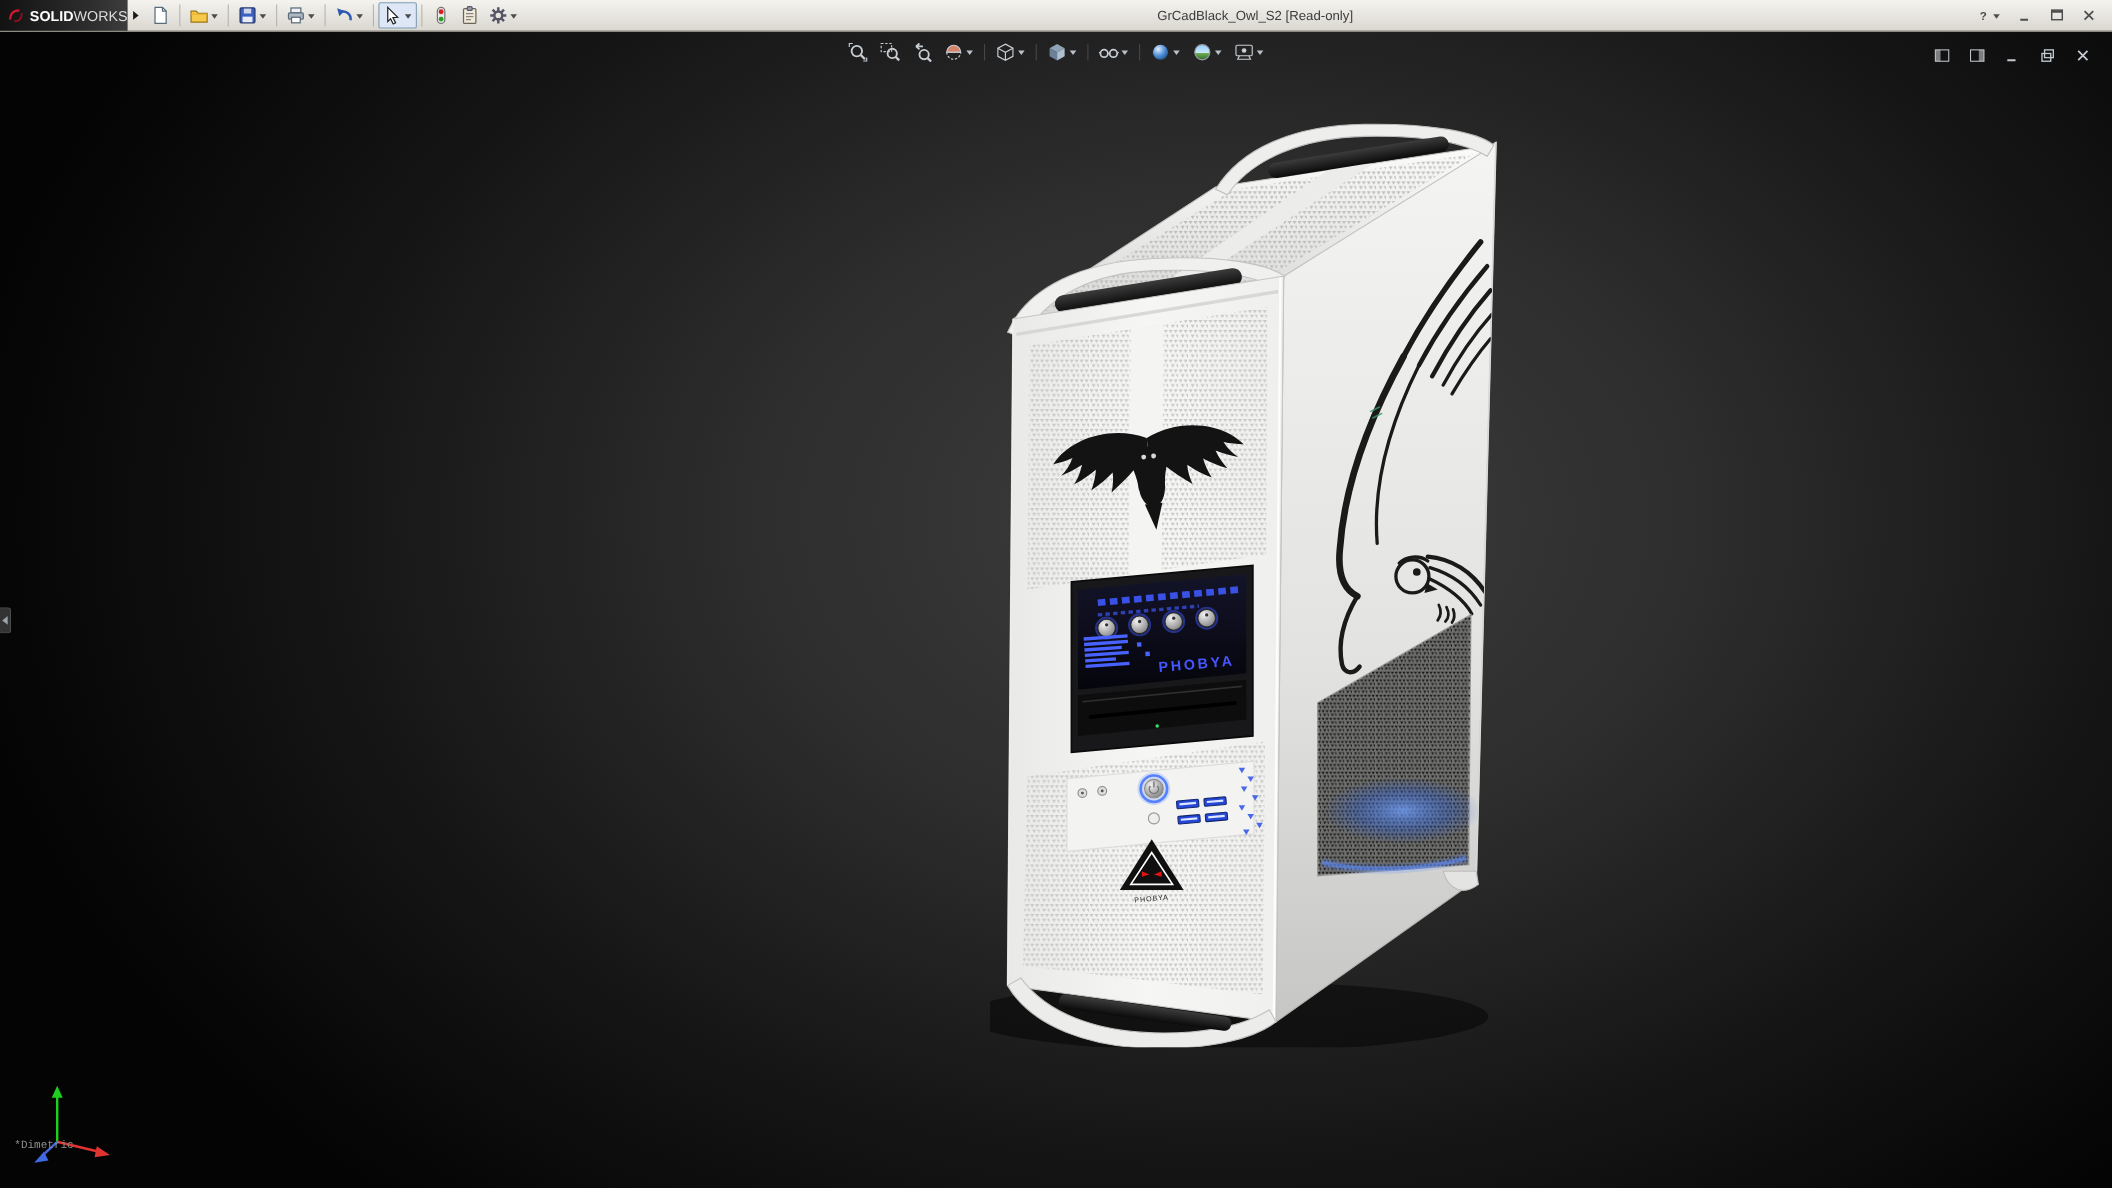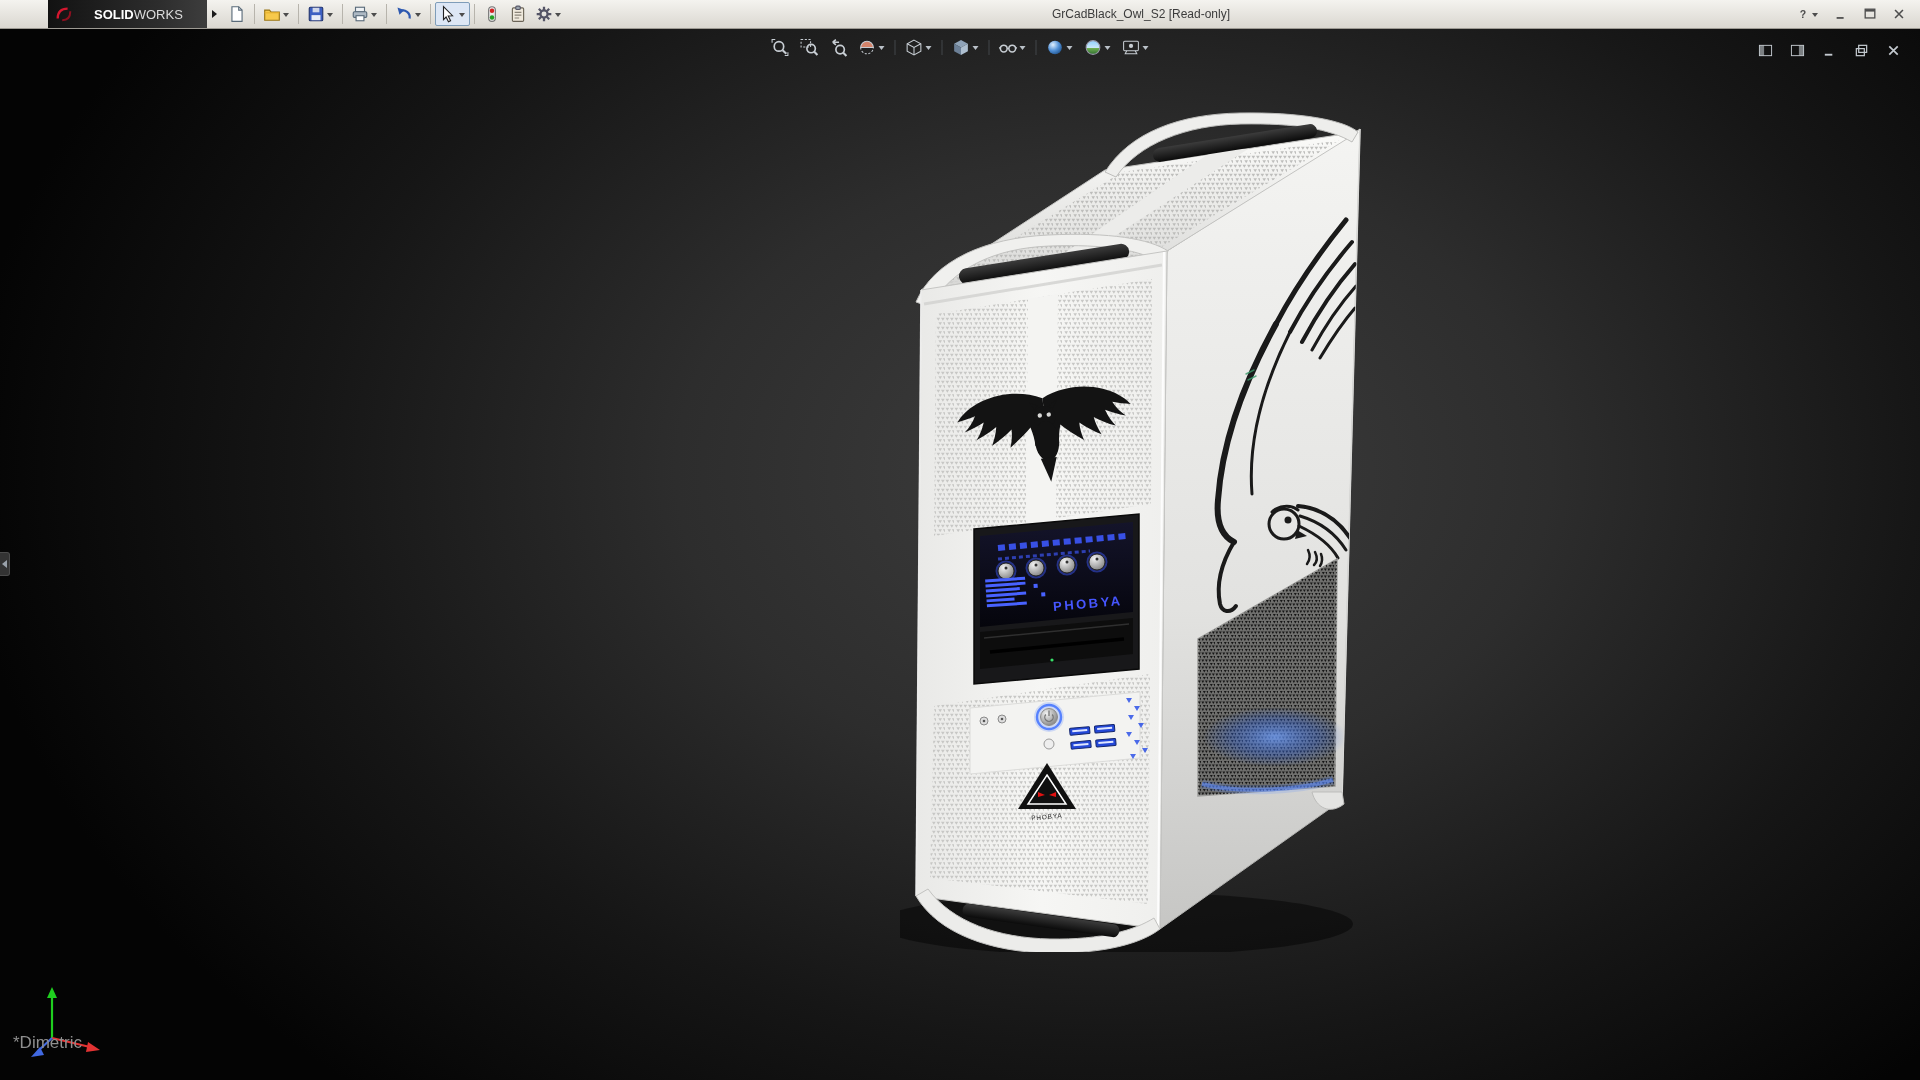--- a/index.html
+++ b/index.html
@@ -4,23 +4,23 @@
 <style>
   * { box-sizing: border-box; margin: 0; padding: 0; }
   html,body { width:1920px; height:1080px; overflow:hidden; background:#000;
               font-family:"Liberation Sans", sans-serif; }
   #app { position:relative; width:1920px; height:1080px; }
 
   
   #titlebar { position:absolute; top:0; left:0; width:100%; height:29px;
     background:linear-gradient(#f4f3ef,#dad7d0); border-bottom:1px solid #9d9a93;
     display:flex; align-items:center; z-index:20; }
-  .brand { height:100%; width:159px; flex:0 0 auto;
+  .brand { height:100%; width:116px; flex:0 0 auto;
     background:linear-gradient(90deg,#121212,#2d2d2d 70%,#3d3d3d);
-    color:#fff; display:flex; align-items:center; gap:21px; padding-left:7px;margin-left:48px; }
+    color:#fff; display:flex; align-items:center; gap:5px; padding-left:7px; }
   .brand-logo { width:18px; height:18px; }
   .brand-text { font-size:13px; color:#fff; white-space:nowrap; }
   .brand-text .b1 { font-weight:bold; }
   .brand-text .b2 { font-weight:normal; color:#dcdcdc; }
   .menu-arrow { width:0; height:0; border-top:4px solid transparent;
     border-bottom:4px solid transparent; border-left:5px solid #1a1a1a; margin:0 7px 0 5px; }
   .toolbar { display:flex; align-items:center; }
   .tbtn { display:flex; align-items:center; height:24px; padding:0 3px;
     border:1px solid transparent; border-radius:2px; }
   .tbtn.pressed { border-color:#7f9db9; background:#dde7f5; }
@@ -54,21 +54,21 @@
 
   .flyout-tab { position:absolute; left:0; top:523px; width:10px; height:24px;
     background:#333; border:1px solid #4b4b4b; border-left:none; border-radius:0 3px 3px 0;
     display:flex; align-items:center; justify-content:center; }
   .flyout-arrow { width:0; height:0; border-top:4px solid transparent;
     border-bottom:4px solid transparent; border-right:5px solid #9aa2ab; }
 
   .model-svg { position:absolute; left:900px; top:63px; width:480px; height:860px; }
   .triad { position:absolute; left:26px; top:953px; width:90px; height:84px; }
   .orient-label { position:absolute; left:13px; top:1006px; height:14px; overflow:hidden;
-    font-size:17px; line-height:16px; color:#8f8f8f; }
+    font-size:10px; line-height:16px; color:#8f8f8f;font-family:Liberation Mono, monospace; }
 </style>
 </head>
 <body>
 
 <div id="app">
 
   <header id="titlebar">
     <div class="brand">
       <svg class="brand-logo" viewBox="0 0 20 20">
         <path d="M3 15 Q3 4 14 4" stroke="#d5172f" stroke-width="2.6" fill="none"></path>

